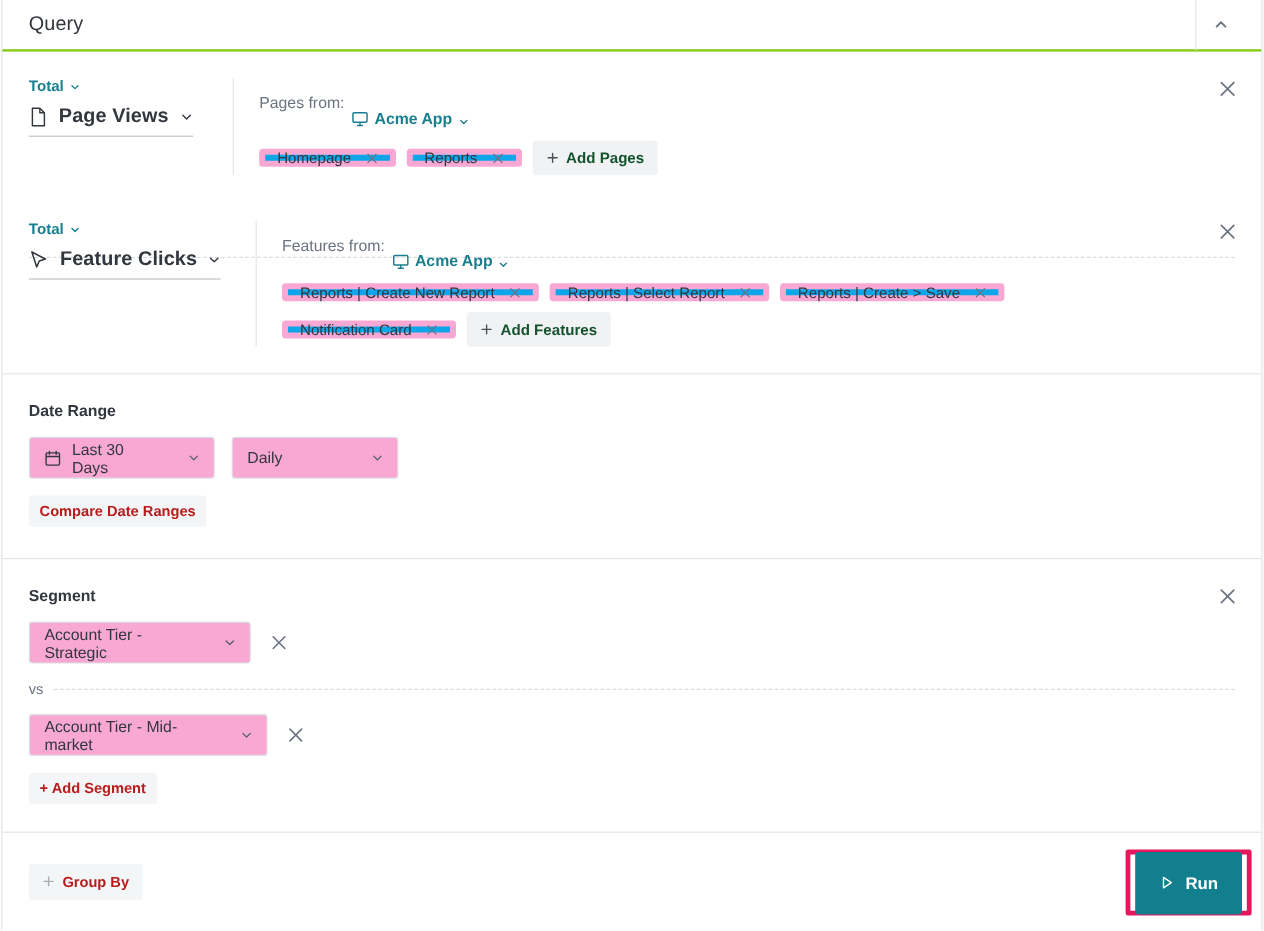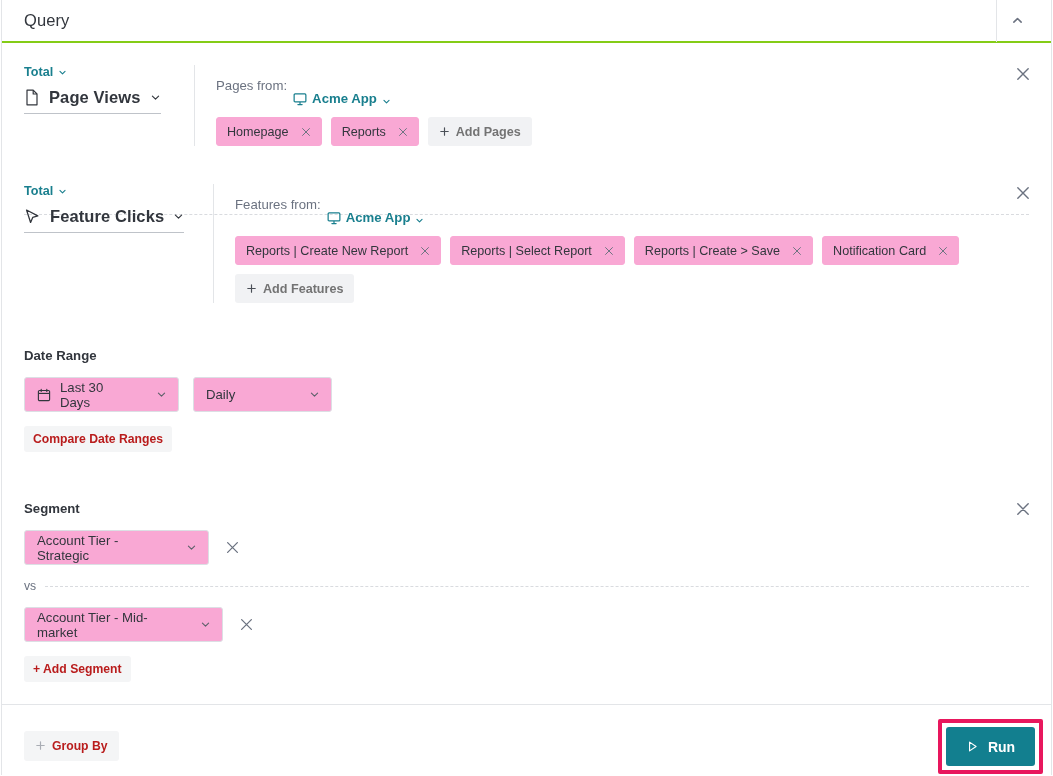--- a/index.html
+++ b/index.html
@@ -138,24 +138,24 @@
   }
   .chips {
     display: flex;
     align-items: center;
     flex-wrap: wrap;
     gap: 9px;
   }
   .chip {
     display: inline-flex;
     align-items: center;
-    background: #f9a8d4;
-    border: 1px solid #f9a8d4;
+    background: #0ea5e9;
+    border: 5px solid #f9a8d4;
     border-radius: 3px;
-    height: 29px;
+    height: 15px;
     padding: 0 7px 0 10px;
     font-size: 12.6px;
     color: #32363d;
     cursor: default;
   }
   .chip-x {
     margin-left: 9px;
     display: inline-flex;
     align-items: center;
     justify-content: center;
@@ -167,21 +167,21 @@
     display: inline-flex;
     align-items: center;
     gap: 6px;
     background: #f1f2f4;
     border: none;
     border-radius: 3px;
     height: 29px;
     padding: 0 11px;
     font-size: 12.6px;
     font-weight: bold;
-    color: #737373;
+    color: #14532d;
     cursor: pointer;
     font-family: inherit;
   }
   .row-x {
     position: absolute;
     right: 19px;
     top: 22px;
     width: 18px;
     height: 18px;
     display: flex;
@@ -293,21 +293,21 @@
     width: 105px;
     height: 55px;
     border: 4px solid #e8175d;
     border-radius: 2px;
     display: flex;
     align-items: center;
     justify-content: center;
   }
   .run-btn {
     width: 89px;
-    height: 39px;
+    height: 52px;
     background: #127f8f;
     border: none;
     border-radius: 3px;
     color: #ffffff;
     font-size: 14px;
     font-weight: bold;
     display: inline-flex;
     align-items: center;
     justify-content: center;
     gap: 9px;

